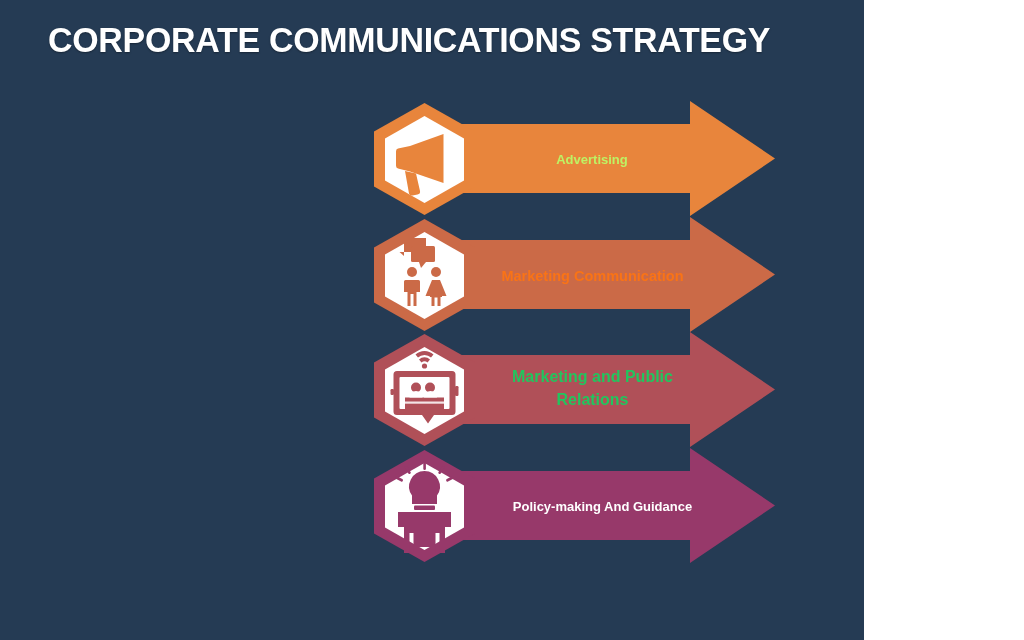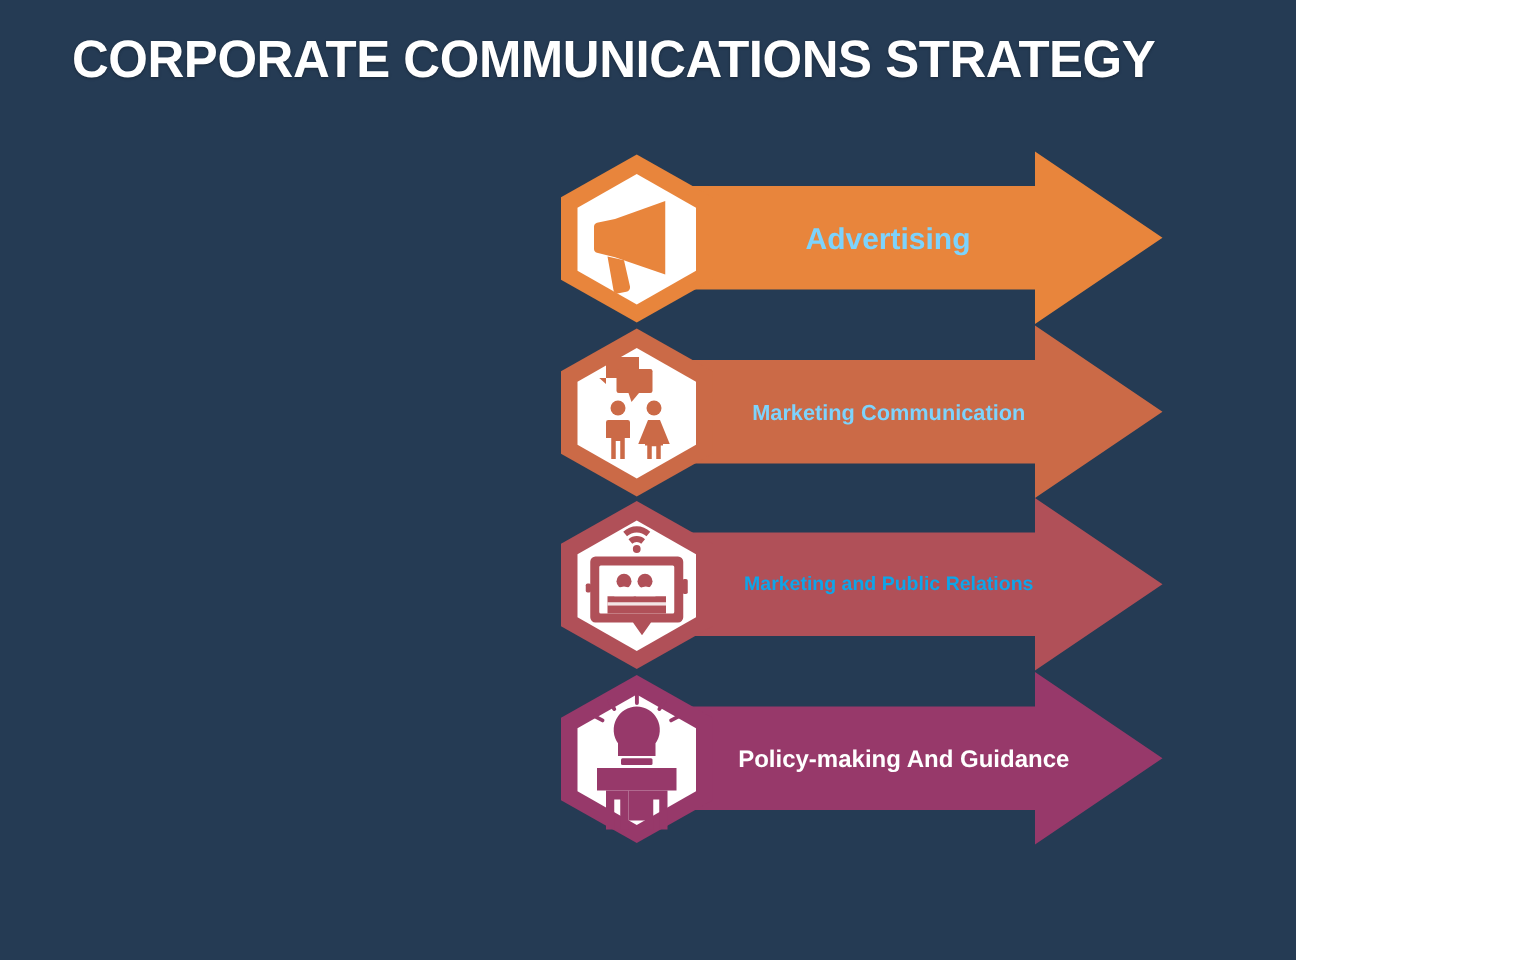--- a/index.html
+++ b/index.html
@@ -55,21 +55,21 @@
 
       <path d="M 424.5 116 L 464 138.5 L 464 180.5 L 424.5 203 L 385 180.5 L 385 138.5 Z" fill="#FFFFFF"></path>
 
       <g fill="#E8853C">
         <path d="M 443.5 134 L 443.5 183 L 410 171.5 L 410 146 Z"></path>
         <path d="M 398 148.5 L 410 146 L 410 171.5 L 398 168.5 A 3 3 0 0 1 396 165.5 L 396 151.5 A 3 3 0 0 1 398 148.5 Z"></path>
         <path d="M 405 171 L 416 173.5 L 420 191 A 3 3 0 0 1 417.5 194.5 L 412.5 195.5 A 3 3 0 0 1 409 193.5 Z"></path>
       </g>
 
       <foreignObject x="492" y="140" width="200" height="40">
-        <div xmlns="http://www.w3.org/1999/xhtml" style="width:200px;height:40px;display:flex;align-items:center;justify-content:center;text-align:center;color:#7dd3fc;font-family:'Liberation Sans',sans-serif;font-size:20px;font-weight:bold;line-height:1.42;">Advertising</div>
+        <div xmlns="http://www.w3.org/1999/xhtml" style="width:200px;height:40px;display:flex;align-items:center;justify-content:center;text-align:center;color:#bef264;font-family:'Liberation Sans',sans-serif;font-size:13px;font-weight:bold;line-height:1.42;">Advertising</div>
       </foreignObject>
     </g>
 
     <g>
       <path d="M 420 240 L 690 240 L 690 217 L 775 274.5 L 690 332 L 690 309 L 420 309 Z" fill="#CB6A47"></path>
       <path d="M 424.5 219 L 475 247.5 L 475 302.5 L 424.5 331 L 374 302.5 L 374 247.5 Z" fill="#CB6A47"></path>
       <path d="M 424.5 232 L 464 254.5 L 464 296.5 L 424.5 319 L 385 296.5 L 385 254.5 Z" fill="#FFFFFF"></path>
       <g fill="#CB6A47">
 
         <path d="M 404 238 L 426 238 L 426 252 L 404 252 L 404 256 L 399.5 252 L 404 252 Z"></path>
@@ -77,21 +77,21 @@
         <rect x="411" y="246" width="24" height="16" rx="1.5"></rect>
         <path d="M 419 262 L 426 262 L 421 268 Z"></path>
 
         <circle cx="412" cy="272" r="5"></circle>
         <path d="M 405.5 280 L 418.5 280 A 1.5 1.5 0 0 1 420 281.5 L 420 292 L 416.5 292 L 416.5 306 L 413.5 306 L 413.5 294 L 410.5 294 L 410.5 306 L 407.5 306 L 407.5 292 L 404 292 L 404 281.5 A 1.5 1.5 0 0 1 405.5 280 Z"></path>
 
         <circle cx="436" cy="272" r="5"></circle>
         <path d="M 436 280 L 440 280 L 446.5 296 L 442 296 L 442 297 L 440.5 297 L 440.5 306 L 437.5 306 L 437.5 297.5 L 434.5 297.5 L 434.5 306 L 431.5 306 L 431.5 297 L 430 297 L 430 296 L 425.5 296 L 432 280 Z"></path>
       </g>
       <foreignObject x="480" y="256" width="225" height="40">
-        <div xmlns="http://www.w3.org/1999/xhtml" style="width:225px;height:40px;display:flex;align-items:center;justify-content:center;text-align:center;color:#7dd3fc;font-family:'Liberation Sans',sans-serif;font-size:14.5px;font-weight:bold;line-height:1.42;">Marketing Communication</div>
+        <div xmlns="http://www.w3.org/1999/xhtml" style="width:225px;height:40px;display:flex;align-items:center;justify-content:center;text-align:center;color:#f97316;font-family:'Liberation Sans',sans-serif;font-size:14.5px;font-weight:bold;line-height:1.42;">Marketing Communication</div>
       </foreignObject>
     </g>
 
     <g>
       <path d="M 420 355 L 690 355 L 690 332 L 775 389.5 L 690 447 L 690 424 L 420 424 Z" fill="#B05058"></path>
       <path d="M 424.5 334 L 475 362.5 L 475 417.5 L 424.5 446 L 374 417.5 L 374 362.5 Z" fill="#B05058"></path>
       <path d="M 424.5 347 L 464 369.5 L 464 411.5 L 424.5 434 L 385 411.5 L 385 369.5 Z" fill="#FFFFFF"></path>
       <g fill="#B05058">
 
         <path d="M 415.5 354.5 A 13 13 0 0 1 433.5 354.5 L 431 357.5 A 9.5 9.5 0 0 0 418 357.5 Z"></path>
@@ -106,21 +106,21 @@
         <circle cx="430" cy="387.5" r="5" fill="#B05058"></circle>
         <path d="M 405 397.5 L 444 397.5 L 444 409 L 405 409 Z" fill="#B05058"></path>
         <path d="M 409.5 397.5 A 6.5 6.5 0 0 1 422.5 397.5 Z" fill="#FFFFFF"></path>
         <path d="M 424 397.5 A 6.5 6.5 0 0 1 437 397.5 Z" fill="#FFFFFF"></path>
         <rect x="405" y="401.5" width="39" height="2.2" fill="#FFFFFF" opacity="0.85"></rect>
 
         <rect x="390.5" y="389" width="3.5" height="6" rx="1.2"></rect>
         <rect x="455" y="386" width="3.5" height="10" rx="1.2"></rect>
       </g>
       <foreignObject x="480" y="363" width="225" height="52">
-        <div xmlns="http://www.w3.org/1999/xhtml" style="width:225px;height:52px;display:flex;align-items:center;justify-content:center;text-align:center;color:#0ea5e9;font-family:'Liberation Sans',sans-serif;font-size:13px;font-weight:bold;line-height:1.42;">Marketing and Public Relations</div>
+        <div xmlns="http://www.w3.org/1999/xhtml" style="width:225px;height:52px;display:flex;align-items:center;justify-content:center;text-align:center;color:#22c55e;font-family:'Liberation Sans',sans-serif;font-size:16px;font-weight:bold;line-height:1.42;">Marketing and Public Relations</div>
       </foreignObject>
     </g>
 
     <g>
       <path d="M 420 471 L 690 471 L 690 448 L 775 505.5 L 690 563 L 690 540 L 420 540 Z" fill="#97396A"></path>
       <path d="M 424.5 450 L 475 478.5 L 475 533.5 L 424.5 562 L 374 533.5 L 374 478.5 Z" fill="#97396A"></path>
       <path d="M 424.5 463 L 464 485.5 L 464 527.5 L 424.5 550 L 385 527.5 L 385 485.5 Z" fill="#FFFFFF"></path>
       <g fill="#97396A">
 
         <rect x="423.3" y="461" width="2.6" height="9" rx="1.3"></rect>
@@ -131,18 +131,18 @@
 
         <path d="M 424.5 471 A 15.5 15.5 0 0 1 437 495.5 L 437 504 L 412 504 L 412 495.5 A 15.5 15.5 0 0 1 424.5 471 Z"></path>
         <rect x="414" y="505.5" width="21" height="4.5" rx="1"></rect>
 
         <path d="M 398 512 L 451 512 L 451 527 L 398 527 Z"></path>
         <path d="M 404 527 L 419 527 L 419 553 L 413.5 553 L 413.5 533 L 409.5 533 L 409.5 553 L 404 553 Z"></path>
         <path d="M 430 527 L 445 527 L 445 553 L 439.5 553 L 439.5 533 L 435.5 533 L 435.5 553 L 430 553 Z"></path>
         <rect x="419" y="527" width="11" height="20"></rect>
       </g>
       <foreignObject x="480" y="487" width="245" height="40">
-        <div xmlns="http://www.w3.org/1999/xhtml" style="width:245px;height:40px;display:flex;align-items:center;justify-content:center;text-align:center;color:#ffffff;font-family:'Liberation Sans',sans-serif;font-size:16px;font-weight:bold;line-height:1.42;">Policy-making And Guidance</div>
+        <div xmlns="http://www.w3.org/1999/xhtml" style="width:245px;height:40px;display:flex;align-items:center;justify-content:center;text-align:center;color:#ffffff;font-family:'Liberation Sans',sans-serif;font-size:13px;font-weight:bold;line-height:1.42;">Policy-making And Guidance</div>
       </foreignObject>
     </g>
 
   </svg>
 </div>
 
 </body></html>

